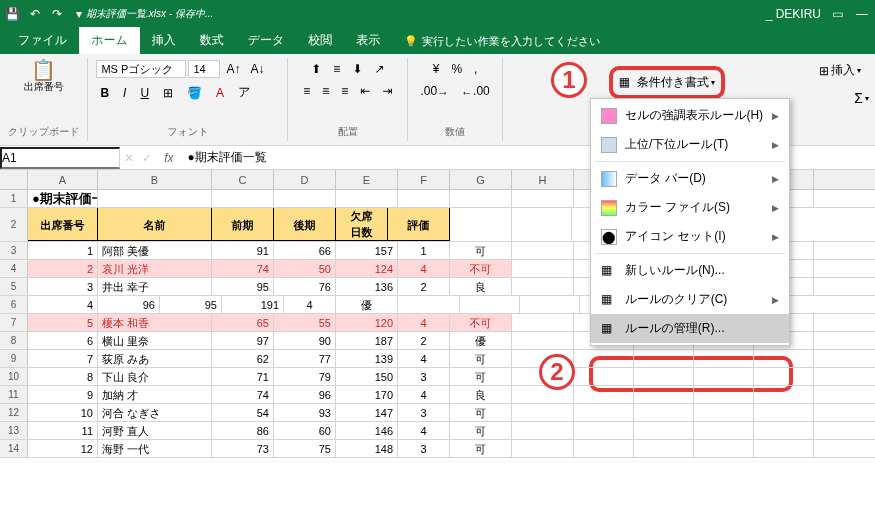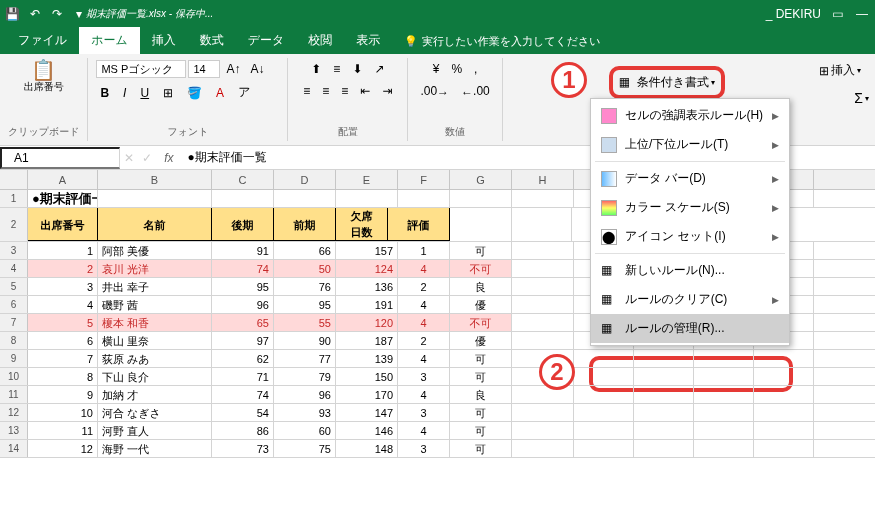--- a/index.html
+++ b/index.html
@@ -24,21 +24,21 @@
 .font-size{width:32px;}
 .icon{width:16px;height:16px;display:inline-flex;align-items:center;justify-content:center;font-size:12px;}
 .bigred{border:4px solid #e53935;border-radius:10px;padding:2px;position:absolute;}
 .badge{position:absolute;width:36px;height:36px;border:3px solid #e53935;border-radius:50%;background:#fff;display:flex;align-items:center;justify-content:center;font-size:24px;font-weight:bold;color:#e53935;z-index:20;}
 .cf-dropdown{position:absolute;right:85px;top:98px;background:#fff;border:1px solid #c6c6c6;box-shadow:2px 2px 6px rgba(0,0,0,.3);width:200px;z-index:10;padding:2px 0;}
 .cf-item{padding:6px 10px;display:flex;align-items:center;gap:8px;cursor:pointer;font-size:12px;}
 .cf-item.selected{background:#d0d0d0;}
 .cf-arrow{margin-left:auto;color:#666;font-size:9px;}
 .cf-sep{height:1px;background:#e0e0e0;margin:2px 4px;}
 .namebox-row{display:flex;align-items:center;border-bottom:1px solid #d4d4d4;height:24px;background:#fff;}
-.namebox{width:120px;border-right:1px solid #d4d4d4;padding:2px 12px;font-size:12px;}
+.namebox{width:120px;border-right:1px solid #d4d4d4;padding:2px 0;font-size:12px;}
 .fx{padding:0 8px;color:#666;font-style:italic;}
 .formula-bar{flex:1;padding:2px 6px;font-size:12px;}
 .sheet{position:relative;}
 .colheads{display:flex;background:#f0f0f0;border-bottom:1px solid #c6c6c6;height:20px;}
 .rh{width:28px;border-right:1px solid #c6c6c6;}
 .ch{border-right:1px solid #c6c6c6;text-align:center;font-size:11px;line-height:20px;color:#555;}
 .cA{width:70px;}.cB{width:114px;}.cC{width:62px;}.cD{width:62px;}.cE{width:62px;}.cF{width:52px;}.cG{width:62px;}.cH{width:62px;}.cDef{width:60px;}
 .row{display:flex;height:18px;border-bottom:1px solid #d4d4d4;}
 .row .rh{background:#f0f0f0;text-align:center;font-size:10px;line-height:18px;color:#555;}
 .cell{border-right:1px solid #d4d4d4;padding:0 4px;font-size:11px;line-height:18px;overflow:hidden;white-space:nowrap;}
@@ -183,21 +183,21 @@
       <span class="cf-arrow">▶</span>
     </div>
   <div class="cf-sep"></div>
   <div class="cf-item">
       <span class="mini-icon" style="background:linear-gradient(90deg,#6bf,#fff);border:1px solid #aaa;"></span>
       <span>データ バー(D)</span>
       <span class="cf-arrow">▶</span>
     </div>
   <div class="cf-item">
       <span class="mini-icon" style="background:linear-gradient(#f66,#ff6,#6f6);border:1px solid #aaa;"></span>
-      <span>カラー スケール(S)</span>
+      <span>カラー ファイル(S)</span>
       <span class="cf-arrow">▶</span>
     </div>
   <div class="cf-item">
       <span class="mini-icon" style="border:1px solid #aaa;">⬤</span>
       <span>アイコン セット(I)</span>
       <span class="cf-arrow">▶</span>
     </div>
   <div class="cf-sep"></div>
   <div class="cf-item">
       <span class="mini-icon">▦</span>
@@ -253,22 +253,22 @@
         <div class="cell cH"></div>
         <div class="cell cDef"></div>
         <div class="cell cDef"></div>
         <div class="cell cDef"></div>
         <div class="cell cDef"></div>
       </div>
       <div class="row" style="height: 34px;">
         <div class="rh" style="line-height: 34px;">2</div>
         <div class="cell hdr cA" style="line-height: 34px; white-space: pre;">出席番号</div>
         <div class="cell hdr cB" style="line-height: 34px; white-space: pre;">名前</div>
+        <div class="cell hdr cC" style="line-height: 34px; white-space: pre;">前期</div>
         <div class="cell hdr cD" style="line-height: 34px; white-space: pre;">後期</div>
-        <div class="cell hdr cC" style="line-height: 34px; white-space: pre;">前期</div>
         <div class="cell hdr cF" style="line-height: 16px; white-space: pre;">欠席
 日数</div>
         <div class="cell hdr cG" style="line-height: 34px; white-space: pre;">評価</div>
         <div class="cell cH"></div>
         <div class="cell cDef"></div>
         <div class="cell cDef"></div>
         <div class="cell cDef"></div>
         <div class="cell cDef"></div>
       </div>
       <div class="row">
@@ -312,21 +312,20 @@
         <div class="cell cG ctr">良</div>
         <div class="cell cH"></div>
         <div class="cell cDef"></div>
         <div class="cell cDef"></div>
         <div class="cell cDef"></div>
         <div class="cell cDef"></div>
       </div>
       <div class="row">
         <div class="rh">6</div>
         <div class="cell cA num">4</div>
-        <div class="cell cB">磯野 茜</div>
         <div class="cell cC num">96</div>
         <div class="cell cD num">95</div>
         <div class="cell cE num">191</div>
         <div class="cell cF ctr">4</div>
         <div class="cell cG ctr">優</div>
         <div class="cell cH"></div>
         <div class="cell cDef"></div>
         <div class="cell cDef"></div>
         <div class="cell cDef"></div>
         <div class="cell cDef"></div>

